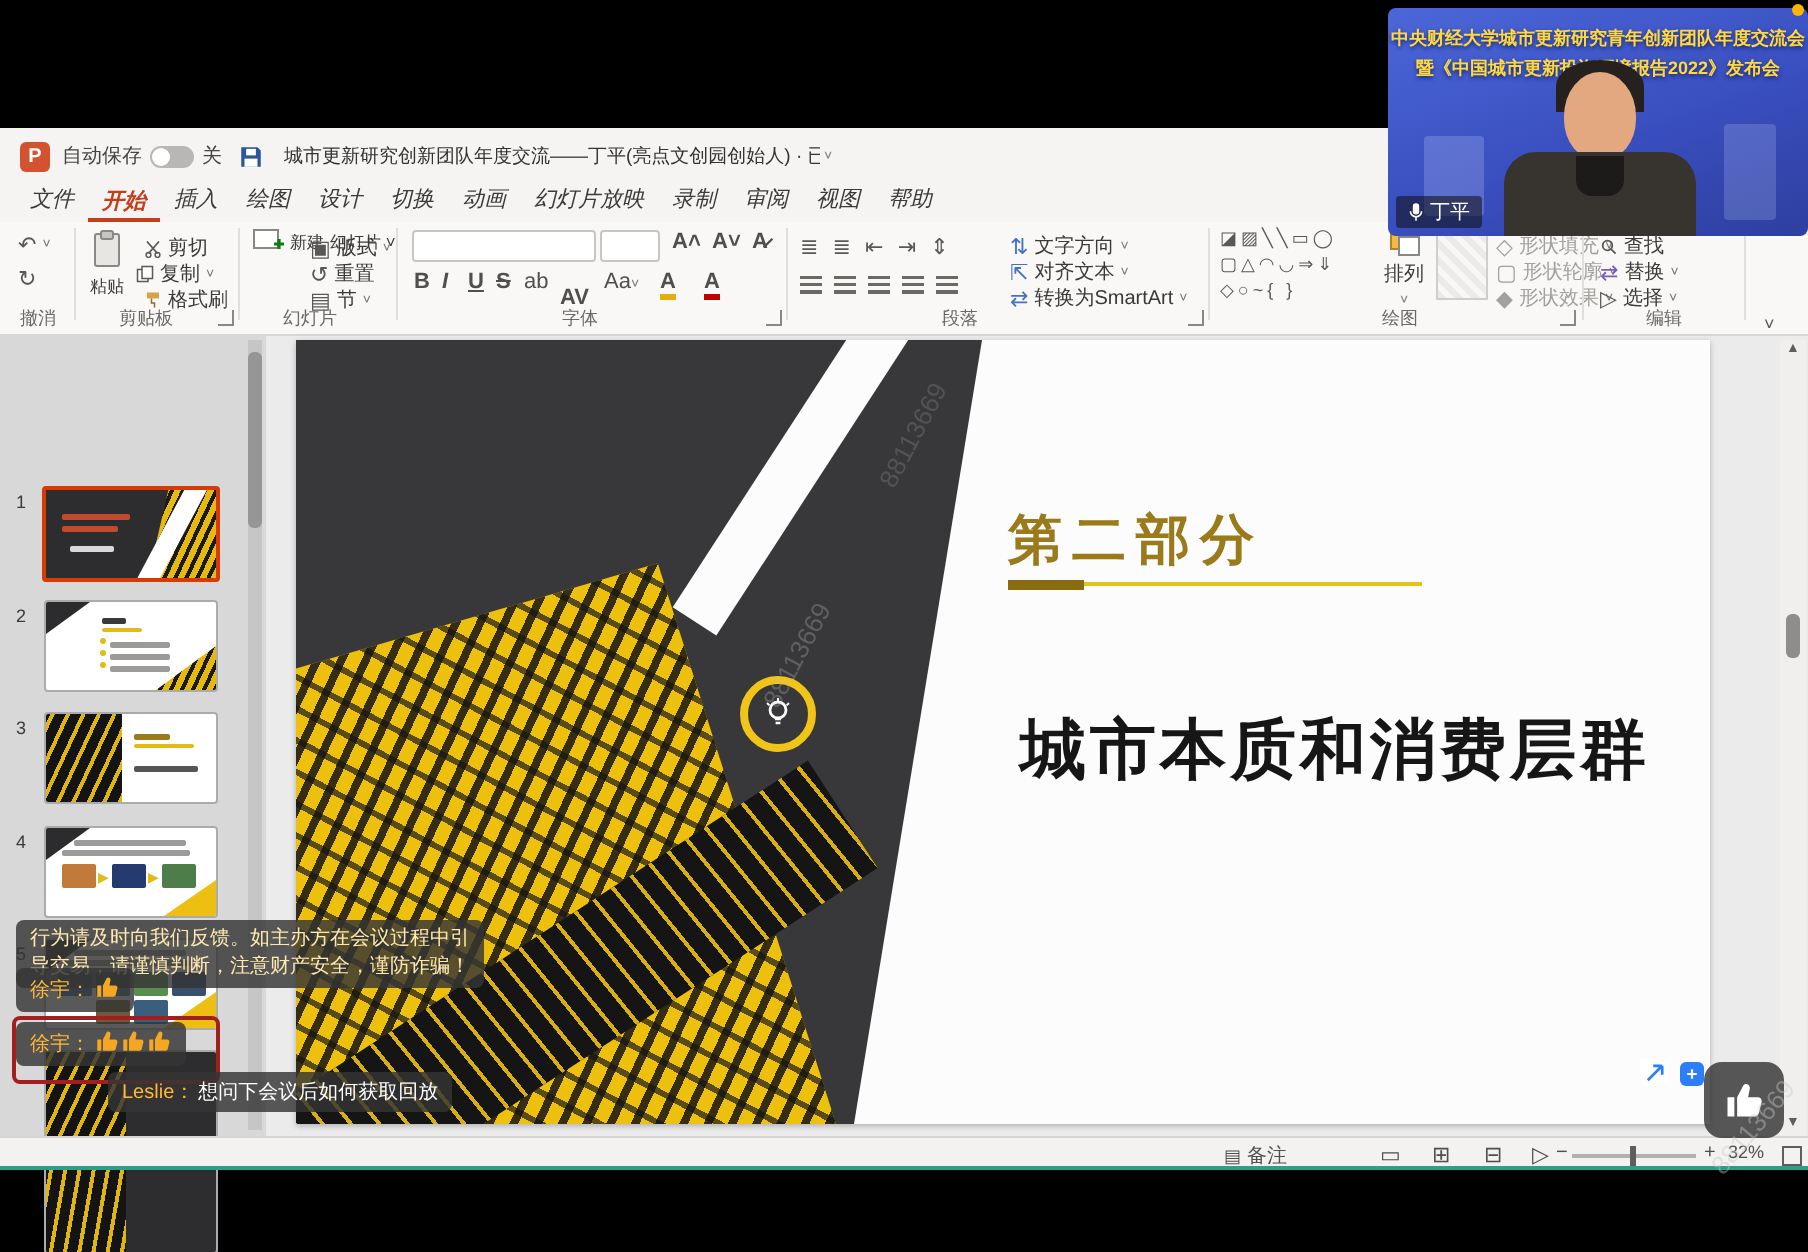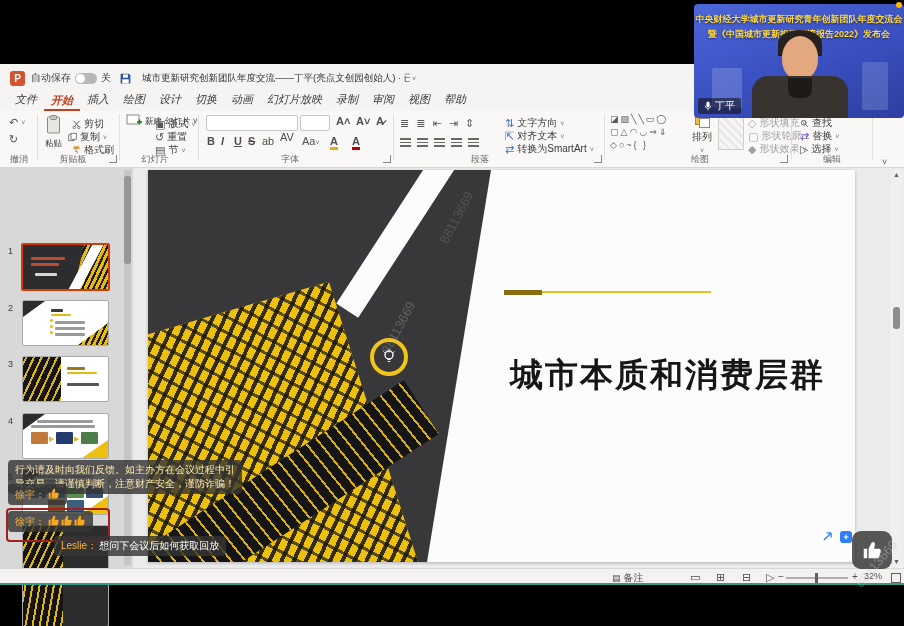--- a/index.html
+++ b/index.html
@@ -217,21 +217,21 @@
       <div class="fontbox" style="left:206px;top:4px;width:90px"></div>
       <div class="fontbox" style="left:300px;top:4px;width:28px"></div>
       <span class="fbtn" style="left:336px;top:4px">A˄</span>
       <span class="fbtn" style="left:356px;top:4px">A˅</span>
       <span class="fbtn" style="left:376px;top:4px">A̷</span>
       <span class="fbtn" style="left:207px;top:24px">B</span>
       <span class="fbtn" style="left:221px;top:24px;font-style:italic">I</span>
       <span class="fbtn" style="left:234px;top:24px;text-decoration:underline">U</span>
       <span class="fbtn" style="left:248px;top:24px;text-decoration:line-through">S</span>
       <span class="fbtn" style="left:262px;top:24px;font-weight:normal">ab</span>
-      <span class="fbtn" style="left:280px;top:20px;font-weight:normal">AV</span>
+      <span class="fbtn" style="left:280px;top:32px;font-weight:bold">AV</span>
       <span class="fbtn" style="left:302px;top:24px;font-weight:normal"><span>Aa</span><span class="chv">˅</span></span>
       <span class="fbtn" style="left:330px;top:24px;border-bottom:3px solid #e2b007">A</span>
       <span class="fbtn" style="left:352px;top:24px;border-bottom:3px solid #c00000">A</span>
       <div class="glabel" style="left:270px;width:40px">字体</div>
       <div class="launcher" style="left:383px;top:44px"></div>
       <div class="rdiv" style="left:393px"></div>
 
       <span class="shrow" style="left:400px;top:6px;font-size:11px">≣ ≣ ⇤ ⇥ ⇕</span>
       <span style="position:absolute;left:400px;top:27px;display:flex;gap:6px">
         <span class="bars"></span>
@@ -391,20 +391,21 @@
       <div id="artband"></div>
       <div id="bulbring">
         <svg width="14" height="16" viewBox="0 0 14 16">
             <circle cx="7" cy="6" r="4" fill="none" stroke="#fff" stroke-width="1.4"></circle>
             <path d="M5.5 10.5h3M5.8 12.5h2.4" stroke="#fff" stroke-width="1.2"></path>
             <path d="M7 0v1.6M1.5 2.5l1.2 1.2M12.5 2.5l-1.2 1.2" stroke="#fff" stroke-width="1"></path>
           </svg>
       </div>
       <span class="wm" style="left:280px;top:40px;color:rgba(130,130,130,.38)">88113669</span>
       <span class="wm" style="left:222px;top:150px;color:rgba(190,190,190,.30)">88113669</span>
+      <div id="section-label">第二部分</div>
       <div id="gold-line-thin"></div>
       <div id="gold-line-thick"></div>
       <div id="slide-title">城市本质和消费层群</div>
     </div>
 
     <div id="vscroll">
       <span style="position:absolute;left:3px;top:1px;font-size:7px;color:#605e5c">▲</span>
       <div id="vthumb"></div>
       <span style="position:absolute;left:3px;top:388px;font-size:7px;color:#605e5c">▼</span>
     </div>

